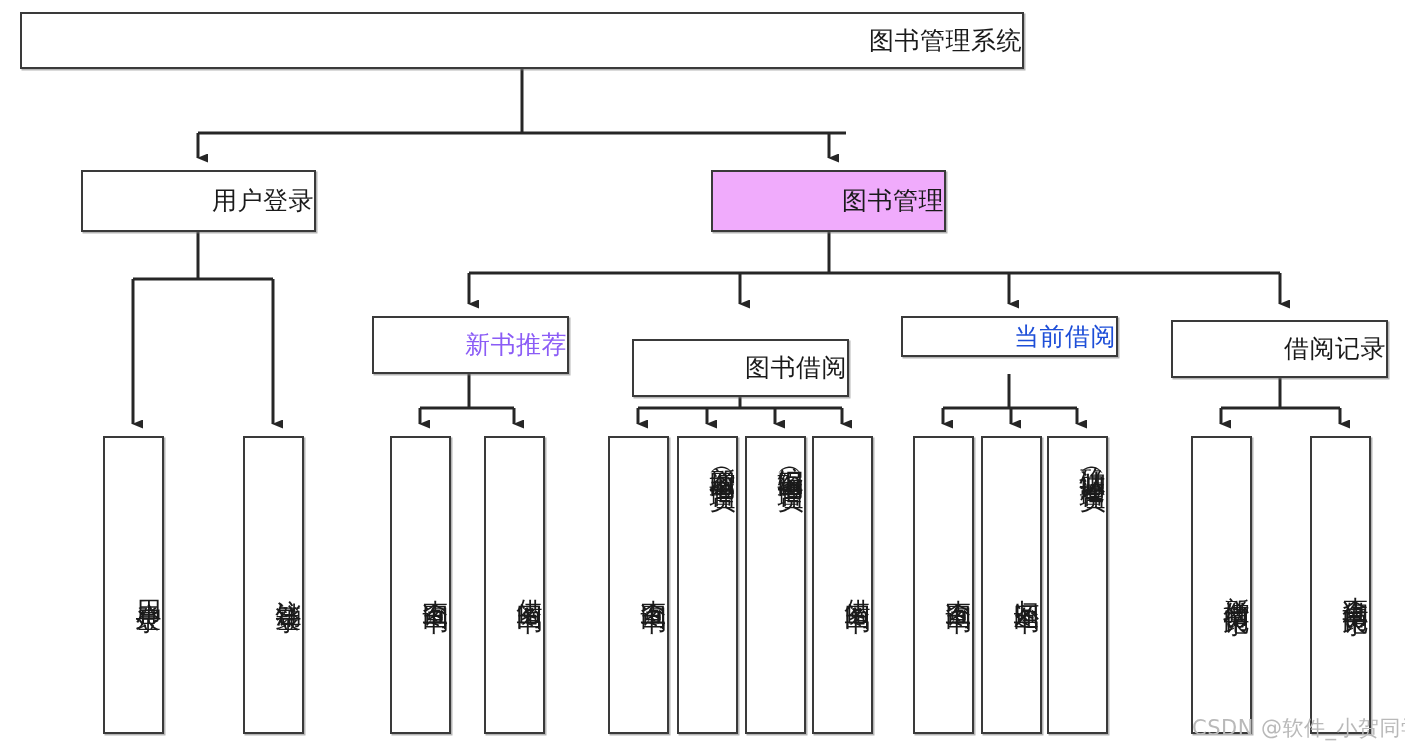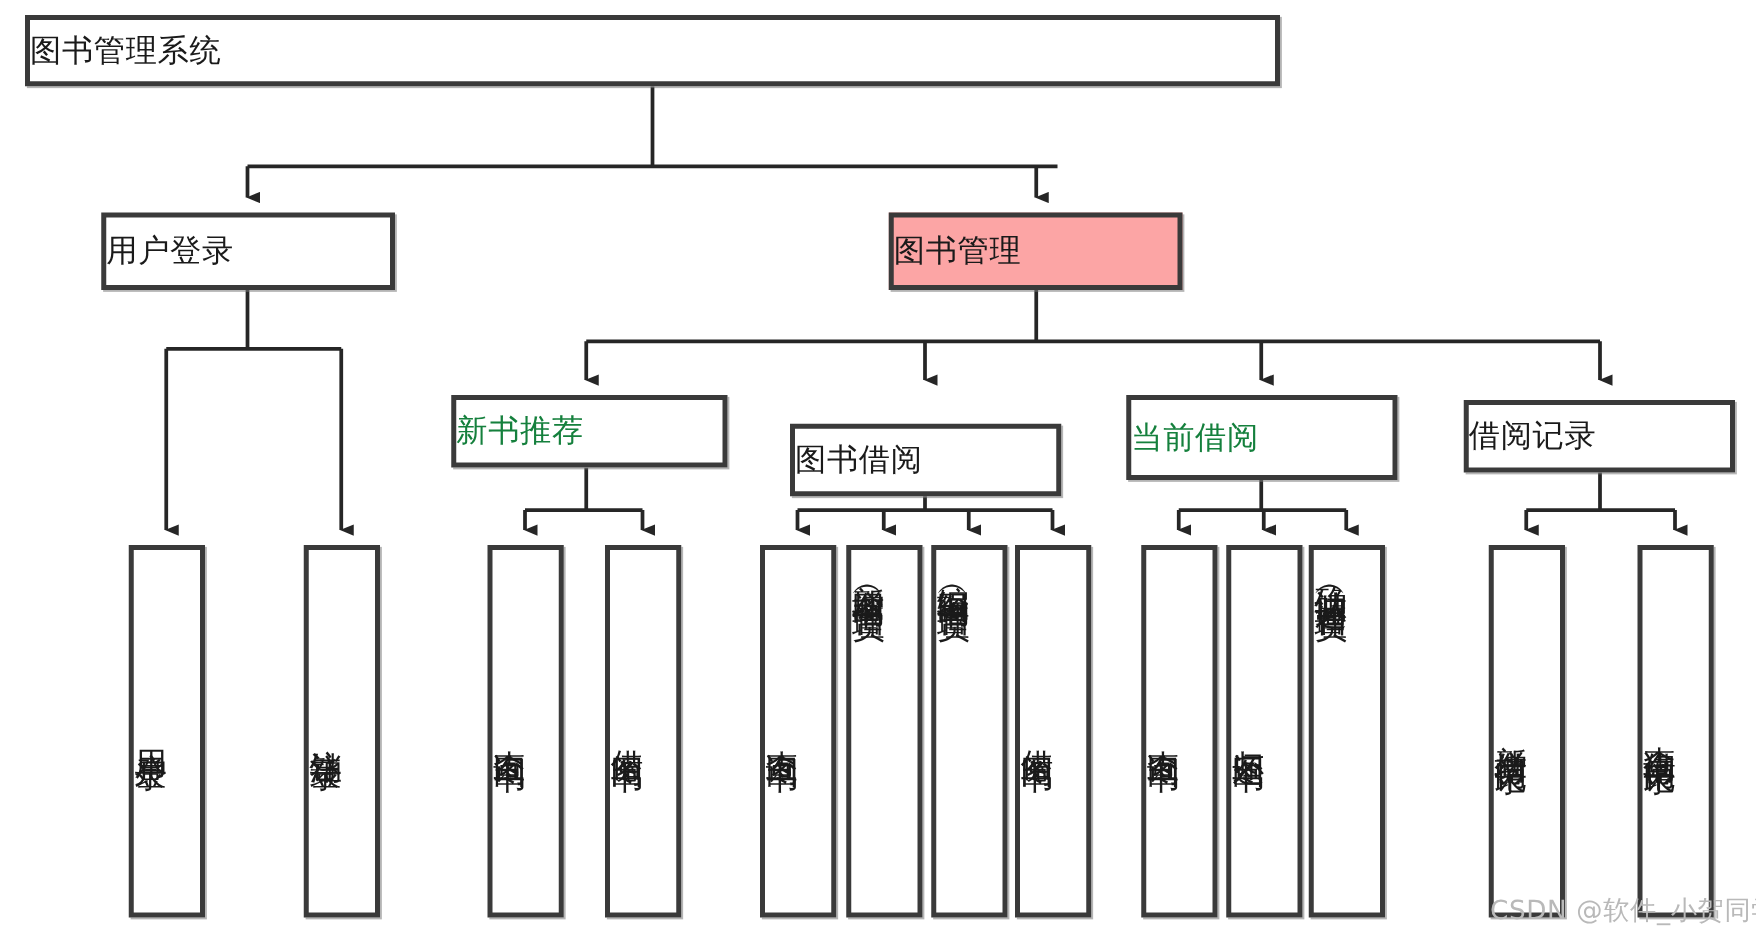--- a/index.html
+++ b/index.html
@@ -21,25 +21,25 @@
     position: absolute;
     left: 0;
     top: 0;
     width: 1405px;
     height: 747px;
   }
   .node {
     position: absolute;
     box-sizing: border-box;
     background: #ffffff;
-    border: 4px solid #15803d;
+    border: 2px solid #15803d;
     box-shadow: 1.5px 1.5px 0 0 rgba(120,120,120,0.55);
     display: flex;
     align-items: center;
-    justify-content: flex-start;
+    justify-content: flex-end;
     color: #1a1a1a;
   }
   .node-label {
     display: block;
     text-align: center;
     line-height: 1.18;
     letter-spacing: 0.5px;
     white-space: nowrap;
   }
   .node.horiz .node-label {
@@ -125,31 +125,31 @@
     </g>
   </svg>
 
   <div class="node horiz" style="left: 20px; top: 12px; width: 1004px; height: 57px; border-color: rgb(58, 58, 58); background: rgb(255, 255, 255); color: rgb(26, 26, 26);">
     <span class="node-label">图书管理系统</span>
   </div>
 
   <div class="node horiz" style="left: 81px; top: 170px; width: 235px; height: 62px; border-color: rgb(58, 58, 58); background: rgb(255, 255, 255); color: rgb(26, 26, 26);">
     <span class="node-label">用户登录</span>
   </div>
-  <div class="node horiz" style="left: 711px; top: 170px; width: 235px; height: 62px; border-color: rgb(58, 58, 58); background: #fca5a5; color: rgb(26, 26, 26);">
+  <div class="node horiz" style="left: 711px; top: 170px; width: 235px; height: 62px; border-color: rgb(58, 58, 58); background: #f0abfc; color: rgb(26, 26, 26);">
     <span class="node-label">图书管理</span>
   </div>
 
-  <div class="node horiz" style="left: 361px; top: 316px; width: 221px; height: 58px; border-color: rgb(58, 58, 58); background: rgb(255, 255, 255); color: #15803d;">
+  <div class="node horiz" style="left: 372px; top: 316px; width: 197px; height: 58px; border-color: rgb(58, 58, 58); background: rgb(255, 255, 255); color: #8b5cf6;">
     <span class="node-label">新书推荐</span>
   </div>
   <div class="node horiz" style="left: 632px; top: 316px; width: 217px; height: 58px; border-color: rgb(58, 58, 58); background: rgb(255, 255, 255); color: rgb(26, 26, 26); margin-top: 23px;">
     <span class="node-label">图书借阅</span>
   </div>
-  <div class="node horiz" style="left: 901px; top: 316px; width: 217px; height: 68px; border-color: rgb(58, 58, 58); background: rgb(255, 255, 255); color: #15803d;">
+  <div class="node horiz" style="left: 901px; top: 316px; width: 217px; height: 41px; border-color: rgb(58, 58, 58); background: rgb(255, 255, 255); color: #1d4ed8;">
     <span class="node-label">当前借阅</span>
   </div>
   <div class="node horiz" style="left: 1171px; top: 320px; width: 217px; height: 58px; border-color: rgb(58, 58, 58); background: rgb(255, 255, 255); color: rgb(26, 26, 26);">
     <span class="node-label">借阅记录</span>
   </div>
 
   <div class="node vert center-v" style="left: 103px; top: 436px; width: 61px; height: 298px; border-color: rgb(58, 58, 58); background: rgb(255, 255, 255); color: rgb(26, 26, 26);">
     <span class="node-label">用户登录</span>
   </div>
   <div class="node vert center-v" style="left: 243px; top: 436px; width: 61px; height: 298px; border-color: rgb(58, 58, 58); background: rgb(255, 255, 255); color: rgb(26, 26, 26);">

